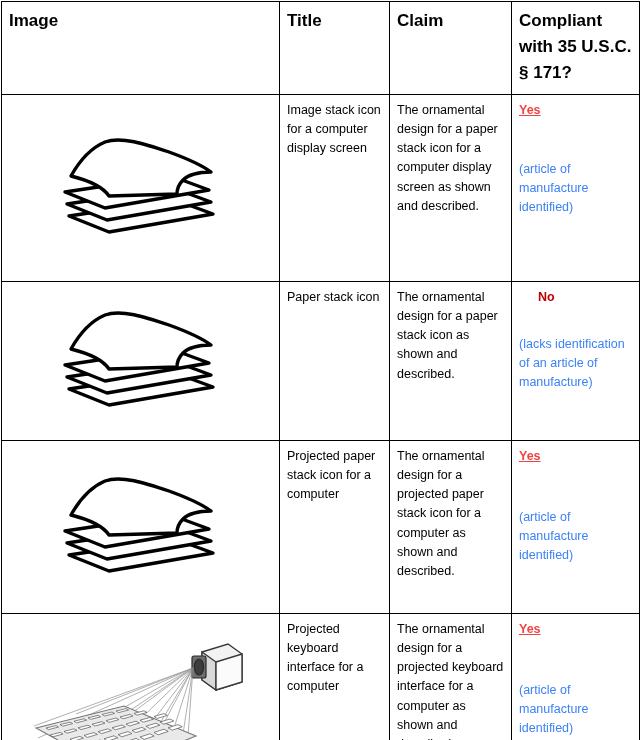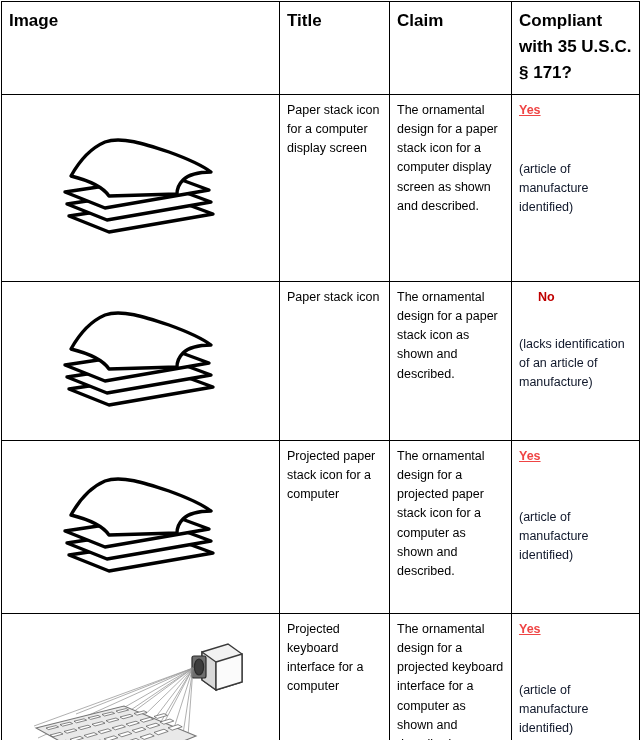--- a/index.html
+++ b/index.html
@@ -50,21 +50,21 @@
     text-decoration: underline;
   }
   .compliant-no {
     color: #c00000;
     font-weight: bold;
     font-size: 12.5px;
     margin-left: 19px;
   }
   .compliant-note {
     font-size: 12.5px;
-    color: #0f172a;
+    color: #3b82f6;
     font-weight: normal;
   }
   .note-gap-lg { margin-top: 40px; }
   .note-gap-sm { margin-top: 28px; }
   .note-gap-md { margin-top: 42px; }
 
   td.img-cell {
     padding: 0;
     text-align: center;
     vertical-align: middle;
@@ -114,21 +114,21 @@
 
               <path d="M14 60 L54 76 L158 58 L120 44 Z"></path>
 
               <path d="M20 44 C30 26 40 16 54 10 C70 4 94 12 118 20 C140 28 152 34 160 40
                        C150 40 138 42 132 48 C128 52 126 58 126 62
                        L58 64 C54 58 44 50 20 44 Z"></path>
             </g>
           </svg>
         </div>
       </td>
-      <td class="cell-title">Paper stack icon for a computer display screen</td>
+      <td class="cell-title">Image stack icon for a computer display screen</td>
       <td class="cell-claim">The ornamental design for a paper stack icon for a computer display screen as shown and described.</td>
       <td>
         <div class="compliant-yes">Yes</div>
         <div class="compliant-note note-gap-lg">(article of manufacture identified)</div>
       </td>
     </tr>
 
     <tr class="r2">
       <td class="img-cell">
         <div class="img-wrap">

